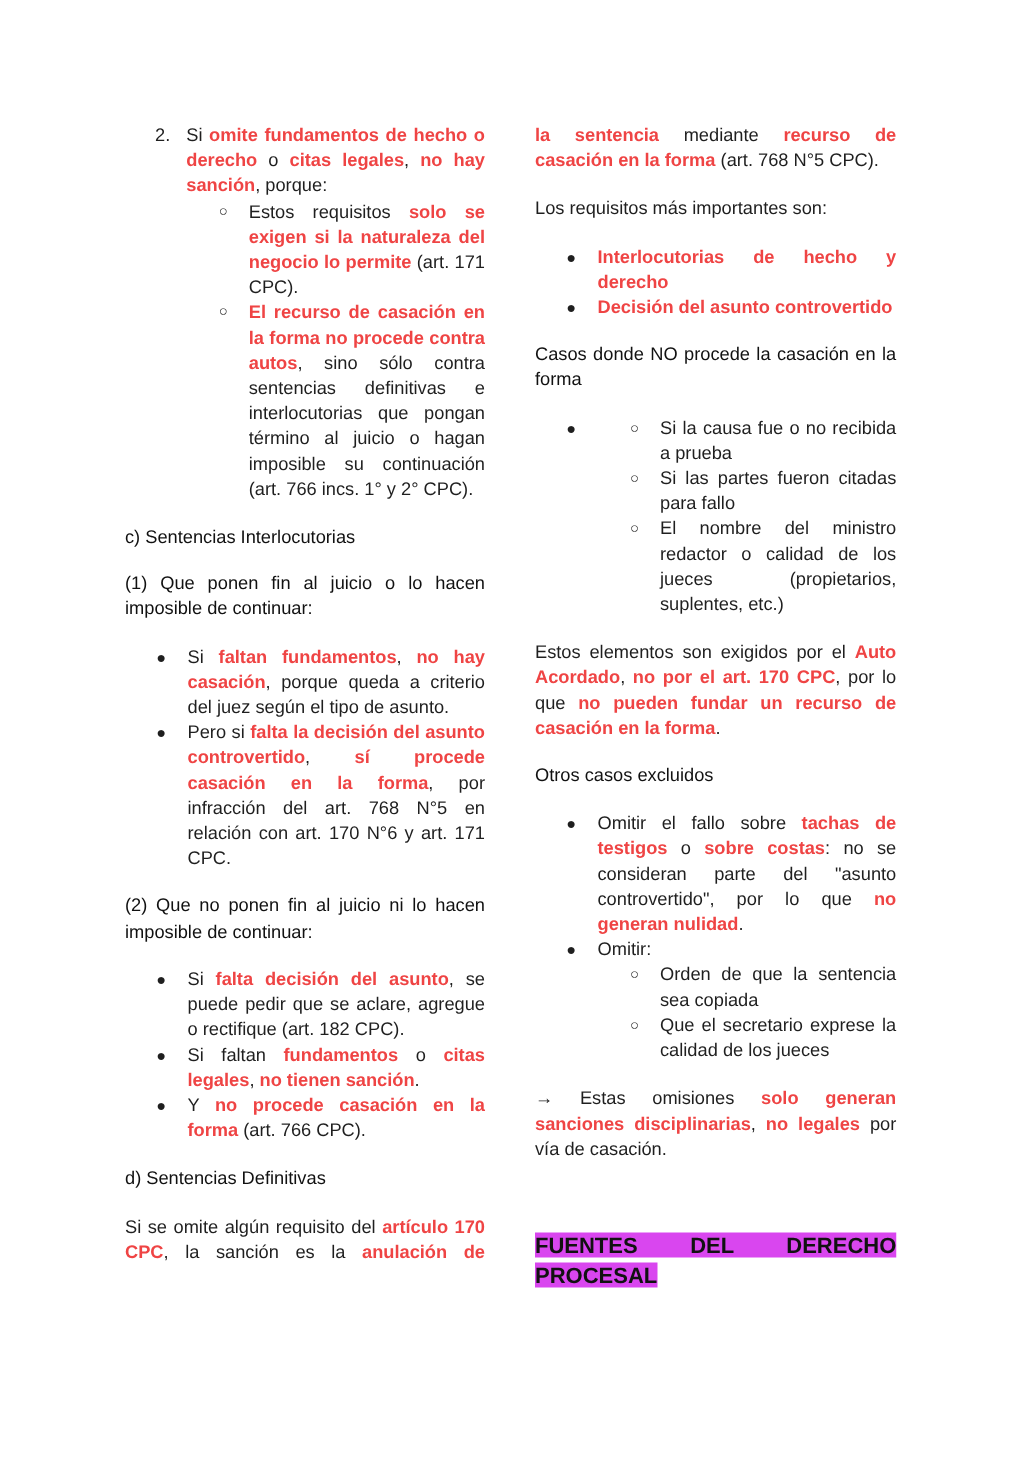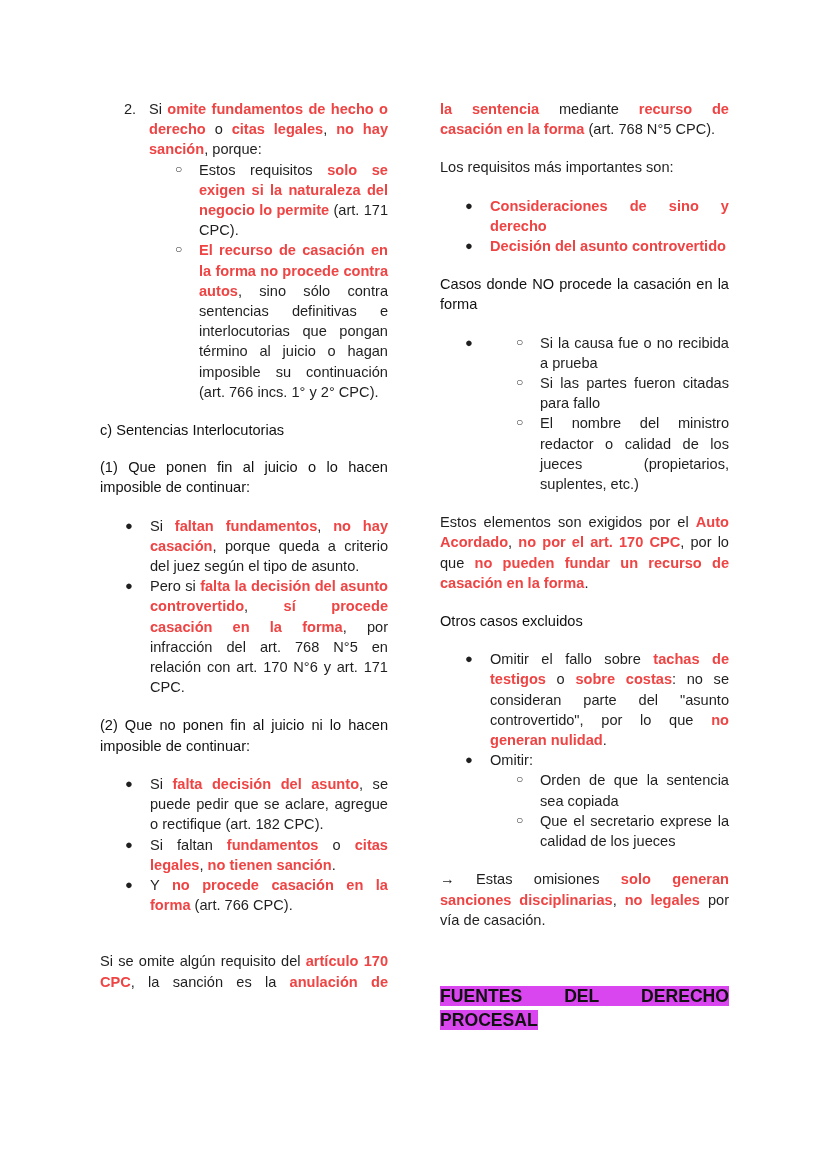--- a/index.html
+++ b/index.html
@@ -3,21 +3,21 @@
 <meta charset="utf-8">
 <style>
   html, body { margin: 0; padding: 0; background: #ffffff; }
   body {
     width: 828px; height: 1169px; position: relative; overflow: hidden;
     font-family: "Liberation Sans", sans-serif; color: #1f1f1f;
     font-size: 14.6px; line-height: 20.2px;
   }
   .col { position: absolute; top: 99px; text-align: justify; }
   .col-left { left: 100px; width: 288px; }
-  .col-right { left: 440px; width: 289px; }
+  .col-right { left: 428px; width: 289px; }
   p { margin: 0; }
   b { font-weight: bold; color: #ef4444; }
   .gap { height: 17px; }
   .gap-lg { height: 18px; }
   .heading { font-weight: normal; color: #111; }
   ul, ol { list-style: none; margin: 0; padding: 0; }
   .li { position: relative; }
   .ol1 { padding-left: 49px; }
   .ol1 > .li .marker { position: absolute; left: -25px; top: 0; }
   .ul1 { padding-left: 50px; }
@@ -103,39 +103,40 @@
     </li>
     <li class="li">
       <span class="marker">●</span>
       <p>
         <span>Y </span><b>no procede casación en la forma</b><span> (art. 766 CPC).</span>
       </p>
     </li>
   </ul>
 
   <div class="gap-lg"></div>
+  <p class="heading">d) Sentencias Definitivas</p>
   <div class="gap-lg"></div>
   <p class="justify-last">
     <span>Si se omite algún requisito del </span><b>artículo 170 CPC</b><span>, la sanción es la </span><b>anulación de</b>
   </p>
 </div>
 
 <div class="col col-right">
 
   <p>
     <b>la sentencia</b><span> mediante </span><b>recurso de casación en la forma</b><span> (art. 768 N°5 CPC).</span>
   </p>
   <div class="gap-lg"></div>
   <p>Los requisitos más importantes son:</p>
   <div class="gap-lg"></div>
 
   <ul class="ul1-r">
     <li class="li">
       <span class="marker">●</span>
-      <p><b>Consideraciones de sino y derecho</b></p>
+      <p><b>Interlocutorias de hecho y derecho</b></p>
     </li>
     <li class="li">
       <span class="marker">●</span>
       <p><b>Decisión del asunto controvertido</b></p>
     </li>
   </ul>
 
   <div class="gap-lg"></div>
   <p class="heading">Casos donde NO procede la casación en la forma</p>
   <div class="gap-lg"></div>

